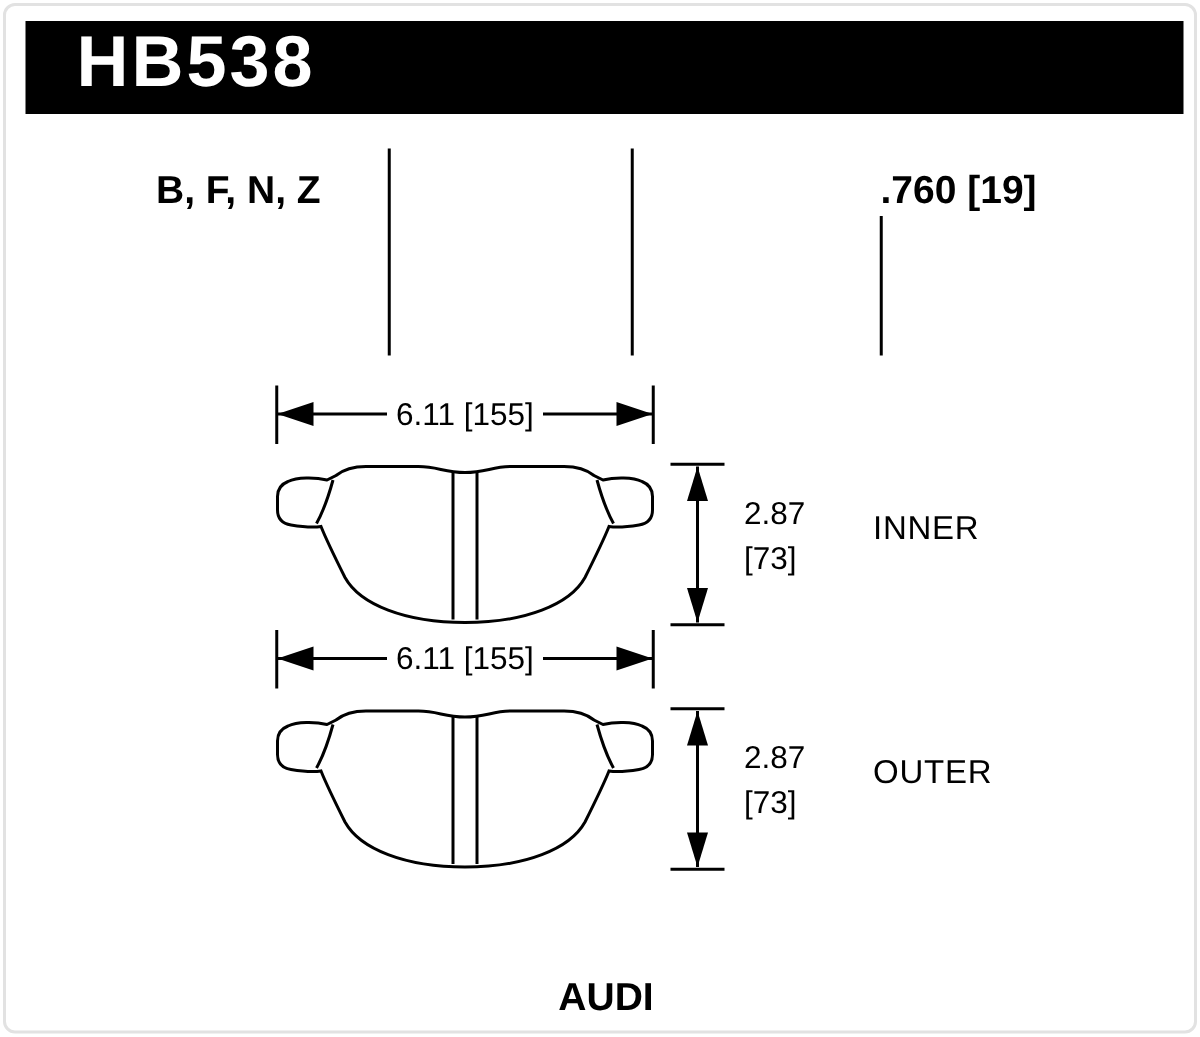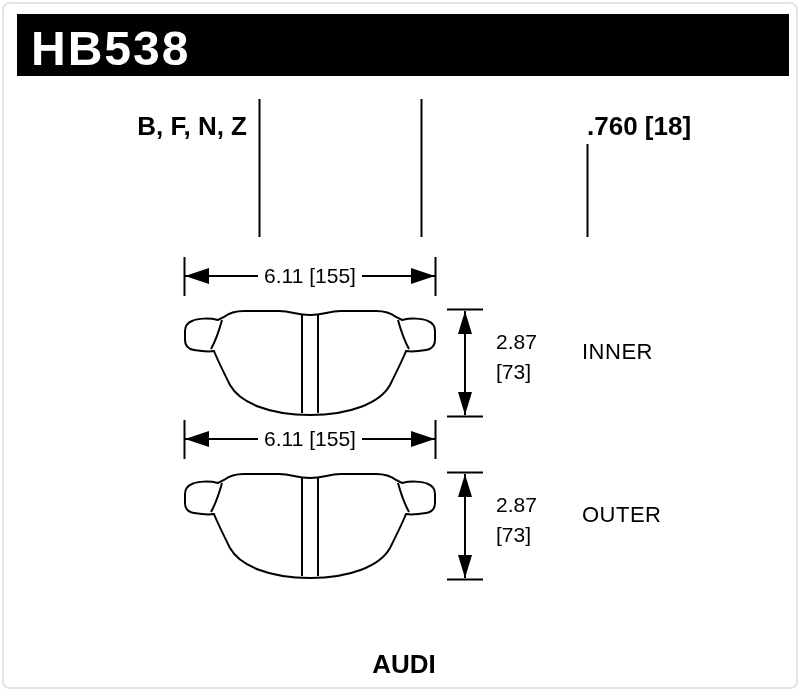--- a/index.html
+++ b/index.html
@@ -18,41 +18,41 @@
     border: 2px solid #e2e2e2;
     border-radius: 8px;
     background: #ffffff;
   }
   .banner {
     position: absolute;
     left: 13px; top: 10px;
     width: 772px; height: 62px;
     background: #000000;
     display: flex;
-    align-items: flex-end;
-    padding-left: 14px;
+    align-items: flex-start;
+    padding-left: 34px;
     box-sizing: border-box;
   }
   .banner span {
     color: #ffffff;
     font-size: 48px;
     font-weight: bold;
     letter-spacing: 2px;
   }
   .spec {
     position: absolute;
     top: 104px;
     height: 36px;
     line-height: 36px;
     font-size: 26px;
     font-weight: bold;
     color: #000000;
     white-space: nowrap;
   }
-  .compounds { left: 100px; width: 143px; text-align: right; }
+  .compounds { left: 100px; width: 143px; }
   .fmsi      { left: 264px; }
   .thickness { left: 583px; }
   .make {
     position: absolute;
     top: 645px;
     left: 0;
     width: 800px;
     text-align: center;
     font-size: 26px;
     font-weight: bold;
@@ -71,21 +71,21 @@
 </head>
 <body>
 
 <div class="frame">
 
   <div class="banner">
     <span>HB538</span>
   </div>
 
   <div class="spec compounds">B, F, N, Z</div>
-  <div class="spec thickness">.760 [18]</div>
+  <div class="spec thickness">.760 [19]</div>
 
   <svg class="drawing" width="800" height="691" viewBox="0 0 800 691">
 
     <defs>
       <g id="pad-graphic">
 
         <path class="ln" d="M 40,8 C 45,4 52,2 60,2 L 95,2 C 108,2 112,6 126,6 C 140,6 144,2 157,2 L 192,2 C 200,2 207,4 212,8 C 214,9 216,10 218,11 C 226,9 238,9 244,12 C 249,14 251,17 251,22 L 251,31 C 251,37 248,40 242,41 C 236,42 228,43 222,42 C 218,52 212,64 206,76 C 196,94 166,106 126,106 C 86,106 56,94 46,76 C 40,64 34,52 30,42 C 24,43 16,42 10,41 C 4,40 1,37 1,31 L 1,22 C 1,17 3,14 8,12 C 14,9 26,9 34,11 C 36,10 38,9 40,8 Z"></path>
 
         <path class="ln" d="M 118,6 L 118,104"></path>
         <path class="ln" d="M 134,6 L 134,104"></path>

